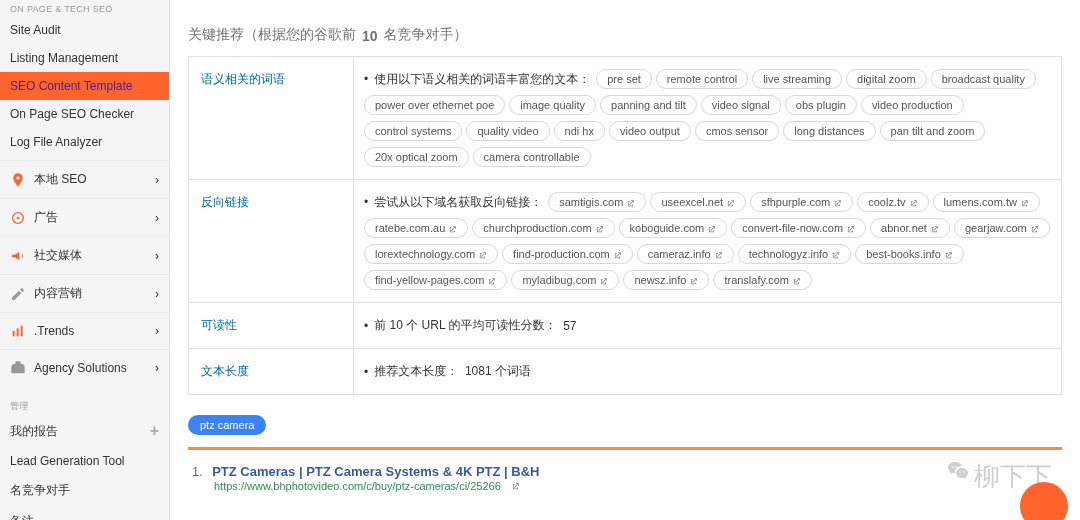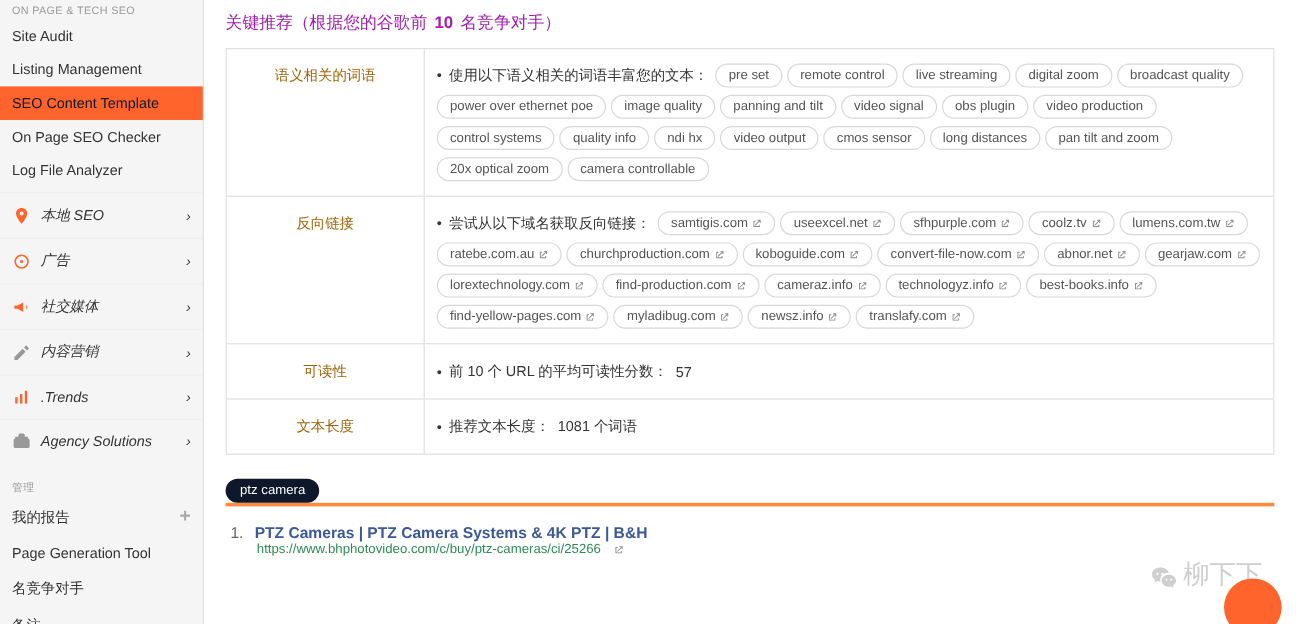--- a/index.html
+++ b/index.html
@@ -3,53 +3,53 @@
   <meta charset="utf-8">
   <style>
     * { box-sizing: border-box; margin: 0; padding: 0; }
     body { font-family: Arial, "Helvetica Neue", sans-serif; font-size: 12px; color: #333; background: #fff; width: 1080px; height: 520px; overflow: hidden; position: relative; }
     .container { display: flex; width: 100%; height: 100%; }
     
     
     .sidebar { width: 170px; background: #f5f5f5; border-right: 1px solid #e0e0e0; height: 100%; flex-shrink: 0; }
     .side-section-title { font-size: 9px; color: #999; text-transform: uppercase; padding: 4px 10px 2px; letter-spacing: 0.3px; }
     .side-item { padding: 7px 10px; color: #333; cursor: pointer; display: flex; align-items: center; justify-content: flex-end; }
-    .side-item.active { background: #ff642d; color: #0f172a; }
+    .side-item.active { background: #ff642d; color: #4c1d95; }
     .side-item .label { flex: 1; }
-    .side-category { padding: 10px; display: flex; align-items: center; justify-content: space-between; cursor: pointer; color: #333; border-top: 1px solid #eee; font-style: italic; }
+    .side-category { padding: 10px; display: flex; align-items: center; justify-content: space-between; cursor: pointer; color: #333; border-top: 1px solid #eee; }
     .side-category .icon-wrap { display: flex; align-items: center; gap: 8px; }
     .side-cat-ico { width: 16px; height: 16px; display: inline-flex; align-items: center; justify-content: center; color: #ff642d; }
     .side-group { padding-bottom: 4px; }
     .side-plus { color: #aaa; font-size: 16px; font-weight: bold; }
     
     
     .main { flex: 1; padding: 6px 18px 0; overflow-y: hidden; background: #fff; }
-    .section-title { font-size: 14px; color: #a21caf; margin: 4px 0 12px; display: flex; align-items: flex-start; gap: 6px; }
+    .section-title { font-size: 14px; color: #737373; margin: 20px 0 12px; display: flex; align-items: flex-end; gap: 6px; }
     .section-title .num { font-weight: bold; font-size: 14px; }
     
     .rec-table { width: 100%; border: 1px solid #e0e0e0; border-collapse: collapse; margin-bottom: 20px; }
     .rec-row { border-bottom: 1px solid #e0e0e0; display: flex; }
     .rec-row:last-child { border-bottom: none; }
-    .rec-label { width: 165px; padding: 14px 12px; font-size: 12px; color: #a16207; border-right: 1px solid #e0e0e0; flex-shrink: 0; text-align: center; }
+    .rec-label { width: 165px; padding: 14px 12px; font-size: 12px; color: #0369a1; border-right: 1px solid #e0e0e0; flex-shrink: 0; }
     .rec-content { flex: 1; padding: 12px 10px; display: flex; flex-wrap: wrap; align-items: center; gap: 6px 4px; }
     .rec-lead { font-size: 12px; color: #333; margin-right: 2px; display: flex; align-items: center; }
     .bullet { margin-right: 6px; }
-    .pill { display: inline-flex; align-items: center; gap: 3px; border: 1px solid #d8d8d8; border-radius: 12px; padding: 3px 10px; font-size: 11px; color: #555; background: #fff; }
+    .pill { display: inline-flex; align-items: flex-end; gap: 3px; border: 1px solid #d8d8d8; border-radius: 12px; padding: 3px 10px; font-size: 11px; color: #555; background: #fff; }
     .ext { width: 9px; height: 9px; fill: #888; }
     
     .competitor-title { font-size: 14px; color: #333; margin: 22px 0 12px; }
-    .tag-pill { display: inline-flex; background: #0f172a; color: #fff; border-radius: 12px; padding: 4px 12px; font-size: 11px; margin-bottom: 0; }
+    .tag-pill { display: inline-flex; background: #3b82f6; color: #fff; border-radius: 12px; padding: 4px 12px; font-size: 11px; margin-bottom: 12px; }
     
     .comp-list { border-top: 3px solid #ff8a3d; padding: 14px 4px 0; }
     .comp-item { margin-bottom: 16px; }
     .comp-number { color: #666; font-size: 13px; margin-right: 6px; }
     .comp-link { color: #3b5998; font-size: 13px; font-weight: bold; }
     .comp-url { color: #2e8b57; font-size: 11px; display: flex; align-items: center; gap: 10px; margin-left: 22px; margin-top: 1px; }
     
-    .watermark { position: absolute; right: 28px; bottom: 26px; font-size: 22px; color: #cfcfcf; display: flex; align-items: flex-end; gap: 4px; pointer-events: none; }
+    .watermark { position: absolute; right: 28px; bottom: 26px; font-size: 26px; color: #cfcfcf; display: flex; align-items: flex-start; gap: 4px; pointer-events: none; }
     .wm-ico { width: 24px; height: 24px; fill: #cfcfcf; }
     
     .orange-bubble { position: absolute; right: 12px; bottom: -10px; width: 48px; height: 48px; border-radius: 50%; background: #ff642d; }
   </style>
 </head>
 <body>
 
 <div class="container">
 
   <aside class="sidebar">
@@ -141,21 +141,21 @@
         </span>
       <span class="chev">›</span>
     </div>
 
     <div class="side-section-title" style="margin-top:10px">管理</div>
     <div class="side-item">
         <span class="label">我的报告</span>
         <span class="side-plus">+</span>
       </div>
     <div class="side-item">
-        <span class="label">Page Generation Tool</span>
+        <span class="label">Lead Generation Tool</span>
       </div>
     <div class="side-item">
         <span class="label">名竞争对手</span>
       </div>
     <div class="side-item">
         <span class="label">备注</span>
       </div>
 
   </aside>
 
@@ -205,21 +205,21 @@
             <span class="pill">
               <span>obs plugin</span>
             </span>
             <span class="pill">
               <span>video production</span>
             </span>
             <span class="pill">
               <span>control systems</span>
             </span>
             <span class="pill">
-              <span>quality info</span>
+              <span>quality video</span>
             </span>
             <span class="pill">
               <span>ndi hx</span>
             </span>
             <span class="pill">
               <span>video output</span>
             </span>
             <span class="pill">
               <span>cmos sensor</span>
             </span>

